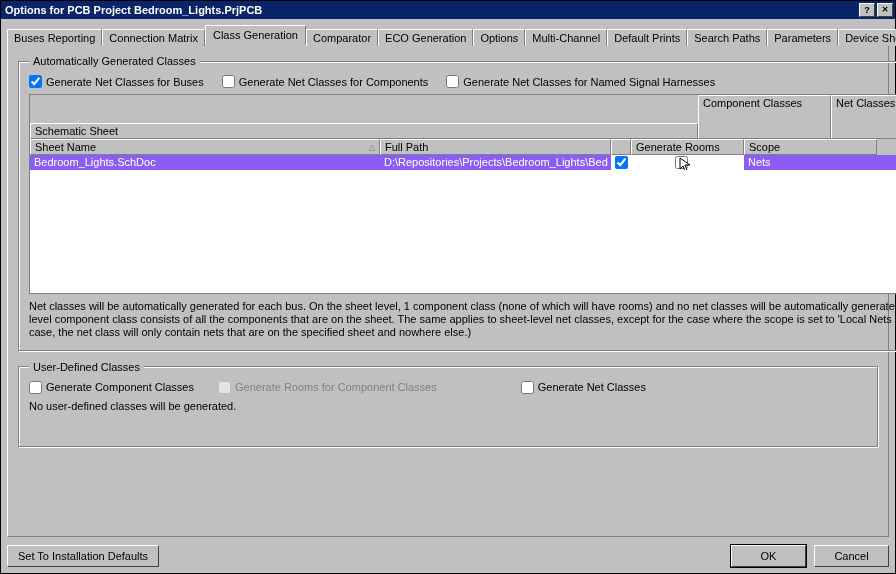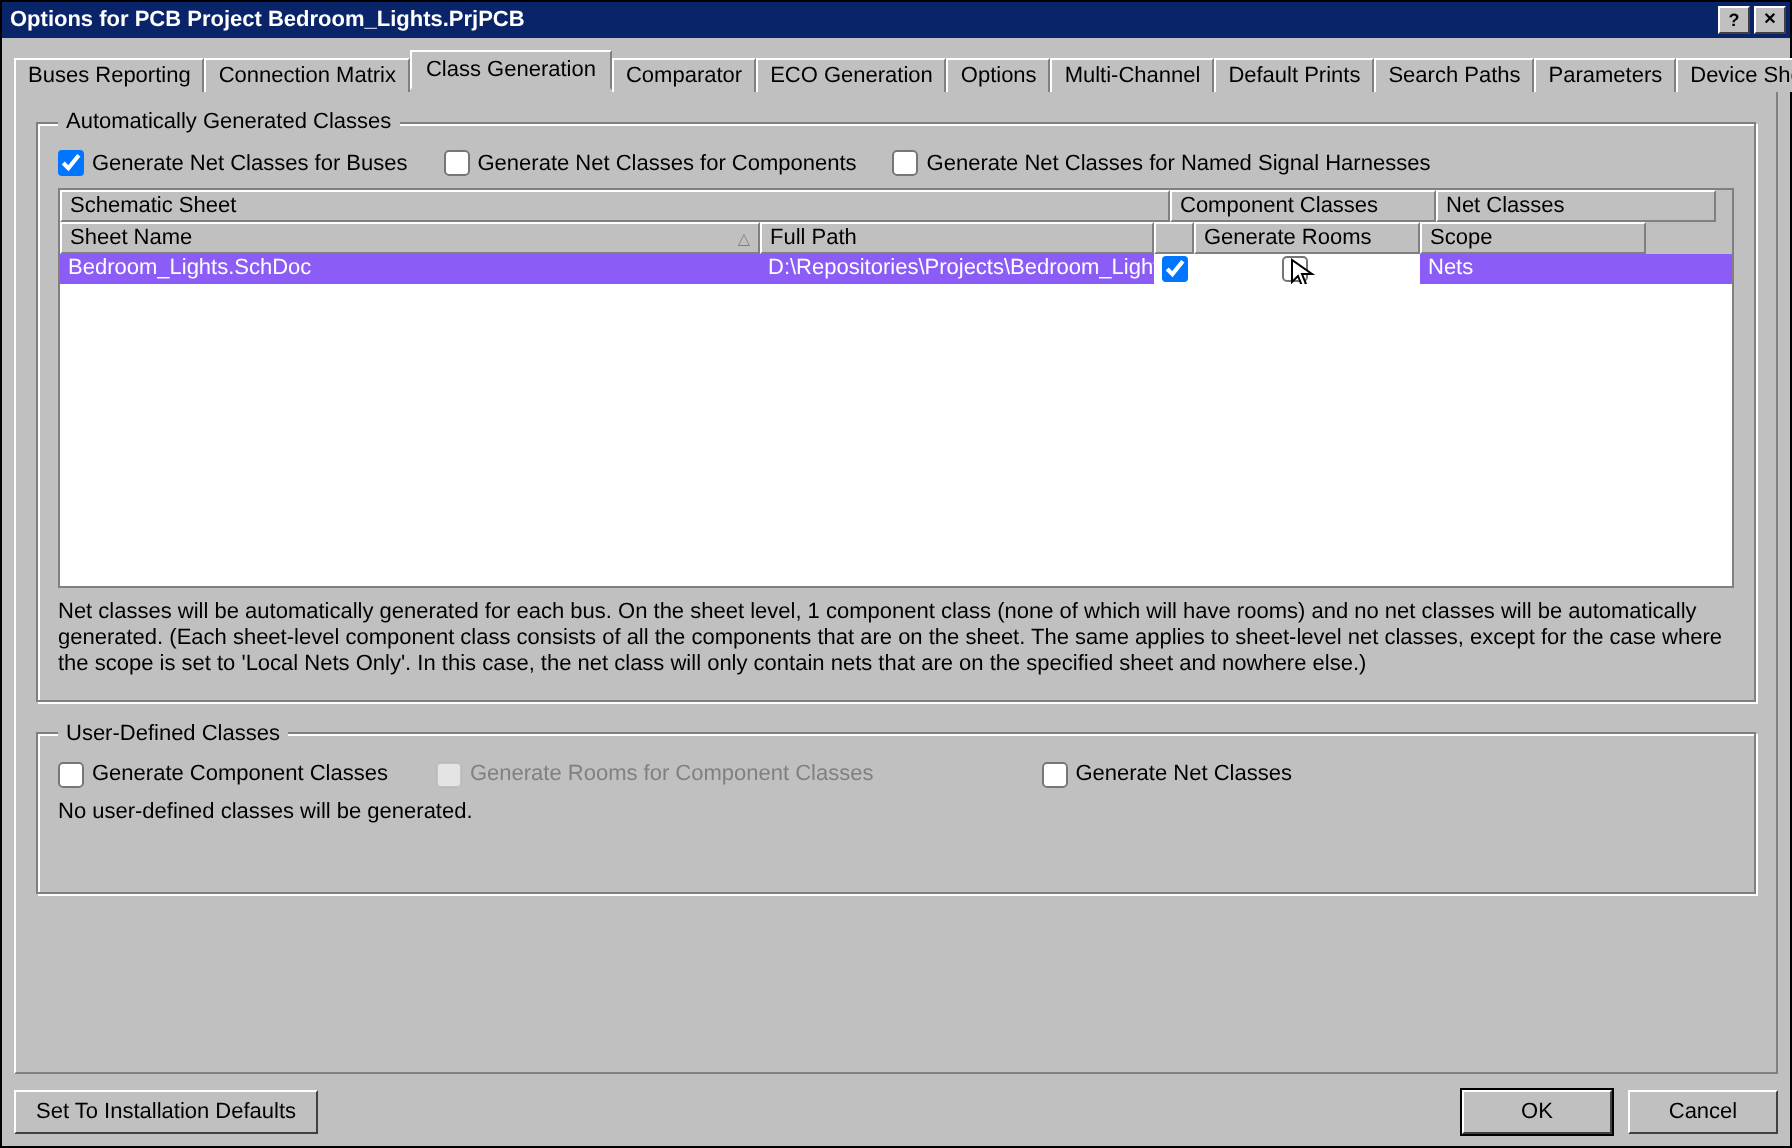--- a/index.html
+++ b/index.html
@@ -38,26 +38,26 @@
 .grid .row { display:flex; }
 .grid .row .cell { padding:1px 4px; overflow:hidden; white-space:nowrap; }
 .grid .row.selected { background:#8b5cf6; color:#fff; }
 .grid .row.selected .cell.cbcell { background:#fff; color:#000; }
 .grid .row.selected .cell.roomcell { background:#fff; color:#000; }
 .cbcell { display:flex; align-items:center; justify-content:flex-start; }
 .cbcell input { margin:0; }
 .sortglyph { position:absolute; right:4px; top:3px; font-size:8px; color:#808080; }
 
 .col-sheet { width:350px; }
-.col-path  { width:197px; }
+.col-path  { width:231px; }
 .col-cc    { width:20px; }
 .col-room  { width:113px; }
-.col-nc    { width:113px; }
+.col-nc    { width:133px; }
 
-.group-col-schematic { width:555px; }
+.group-col-schematic { width:668px;margin-top:28px; }
 .group-col-compcls   { width:133px; }
 .group-col-netcls    { width:140px; }
 
 .note { margin-top:6px; font-size:11px; line-height:1.2; }
 .userdef-note { margin-top:6px; }
 
 .footer { display:flex; align-items:center; padding:4px 6px 6px 6px; }
 .footer .spacer { flex:1; }
 button.std { min-width:75px; height:22px; background:#c0c0c0; border:1px solid #404040; border-top-color:#fff; border-left-color:#fff; padding:0 10px; cursor:default; }
 button.default { box-shadow: 0 0 0 1px #000; }

